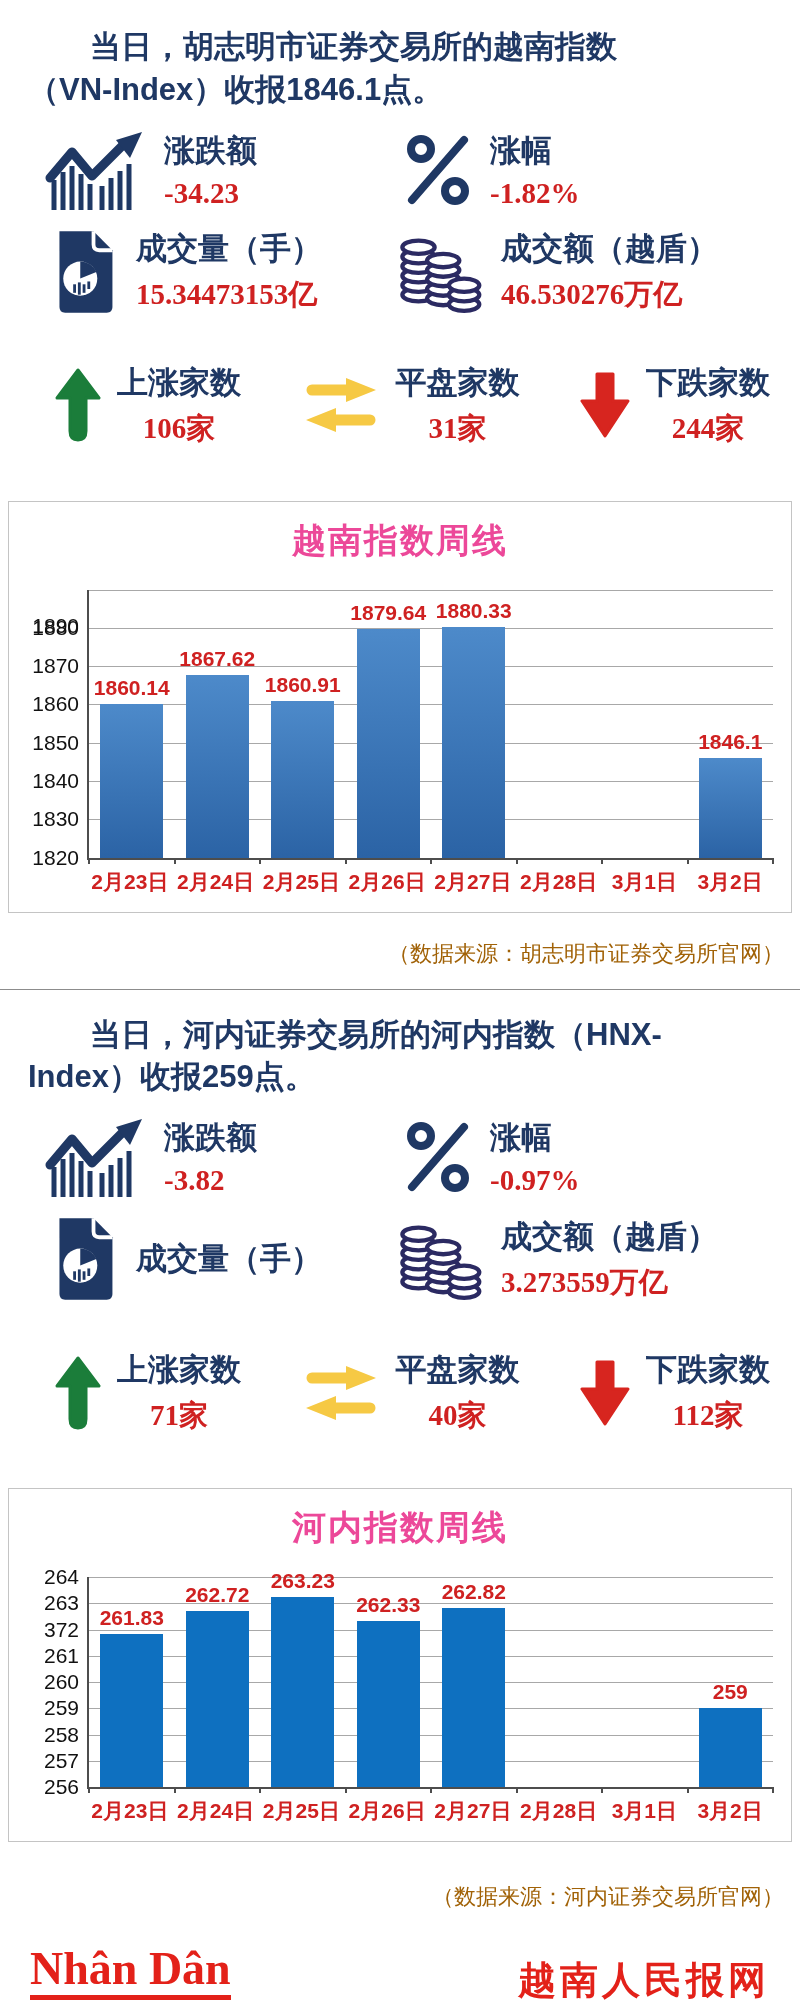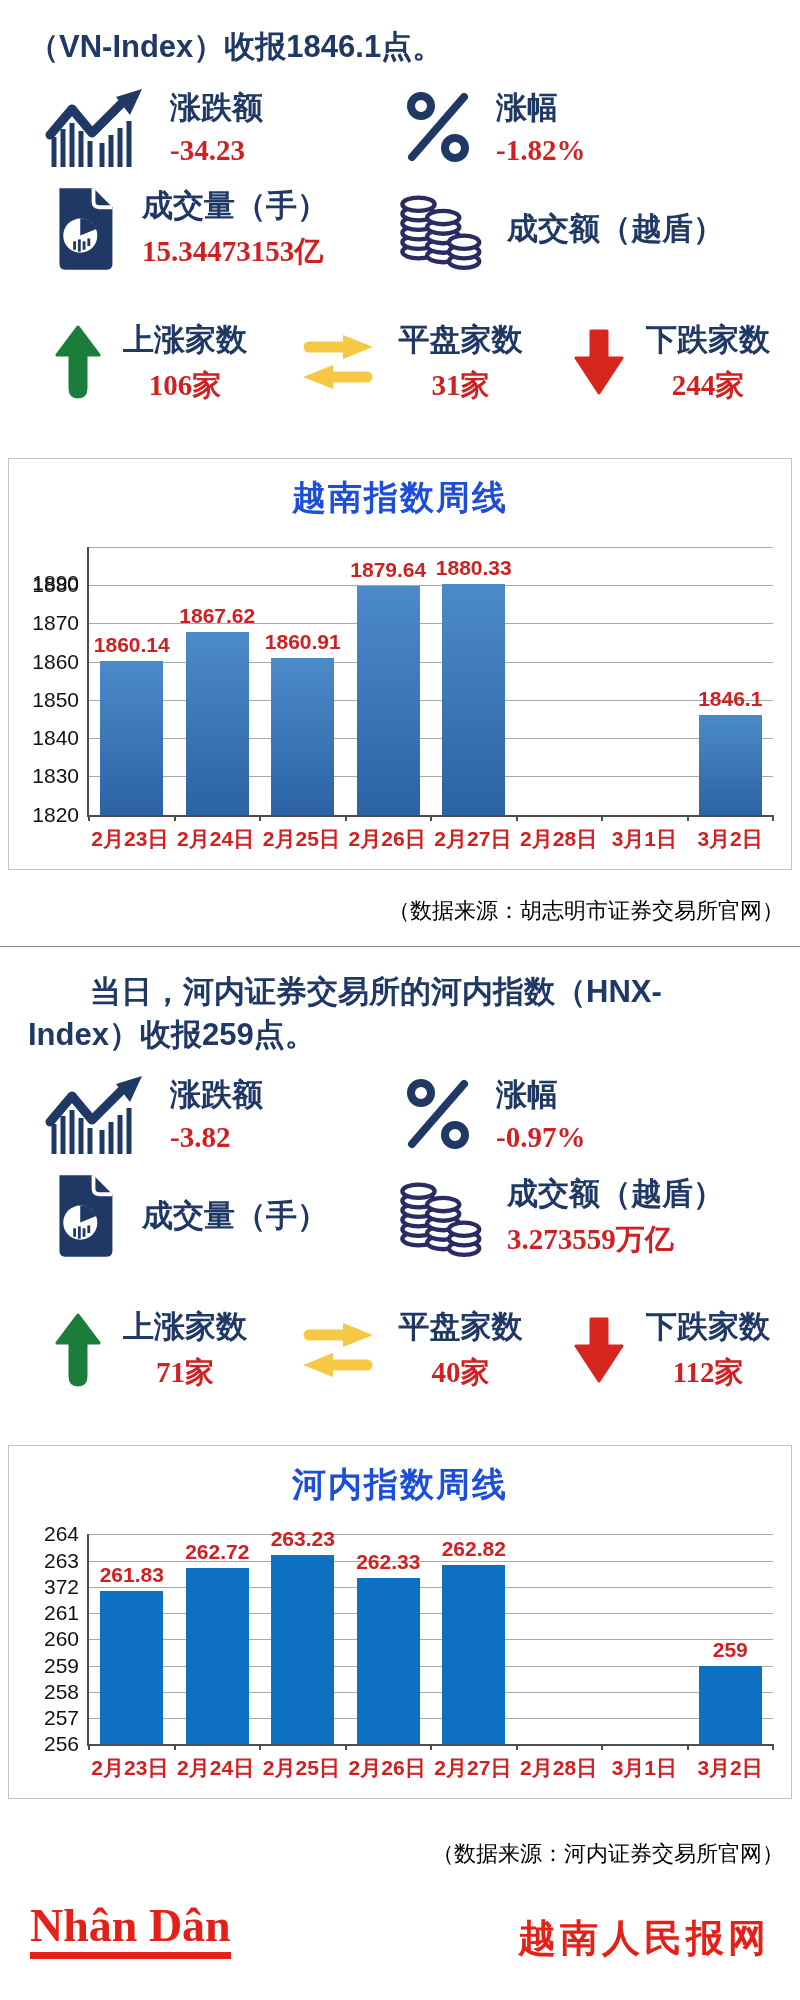--- a/index.html
+++ b/index.html
@@ -6,55 +6,56 @@
   body{width:800px;height:2000px;background:#fff;overflow:hidden;
        font-family:"Liberation Sans",sans-serif;}
   .headline{margin:26px 28px 0;color:#1f3864;font-weight:bold;font-size:31px;line-height:1.38;}
   .hl1{display:block;text-indent:2em;}
   .hl2{display:block;}
   .row{display:flex;align-items:center;}
   .r1{margin-top:16px;padding-left:44px;}
   .r1 .stat:first-child{width:358px;}
   .r2{margin-top:14px;padding-left:50px;}
   .r2 .stat:first-child{width:340px;}
-  .stat{display:flex;align-items:center;gap:22px;}
+  .stat{display:flex;align-items:center;gap:16px;}
   .stxt{display:flex;flex-direction:column;}
   .slabel{color:#1f3864;font-weight:bold;font-size:31px;white-space:nowrap;}
   .svalue{color:#cf2121;font-weight:bold;font-size:29px;margin-top:5px;white-space:nowrap;
           font-family:"Liberation Serif",serif;}
   .r3{margin-top:44px;padding:0 30px 0 55px;justify-content:space-between;}
   .r3 .stxt{align-items:center;}
   .chart-box{margin:52px 8px 0;border:1px solid #c4c4c4;background:#fff;}
-  .chart-title{text-align:center;margin-top:16px;font-size:34px;font-weight:bold;color:#1d4ed8;
+  .chart-title{text-align:center;margin-top:16px;font-size:34px;font-weight:bold;color:#ec4899;
                font-family:"Liberation Serif",serif;letter-spacing:2px;}
   .plot{position:relative;margin:26px 18px 0 78px;
         border-left:2px solid #4d4d4d;border-bottom:2px solid #4d4d4d;}
   .grid{position:absolute;left:0;right:0;height:1px;background:#a8a8a8;}
   .ytick{position:absolute;left:-76px;width:66px;text-align:right;font-size:21px;color:#111;
          height:22px;line-height:22px;}
   .bar{position:absolute;bottom:0;}
   .bar-label{position:absolute;text-align:center;color:#cf2121;font-weight:bold;font-size:21px;}
   .tickmark{position:absolute;top:100%;width:2px;height:6px;background:#4d4d4d;}
   .xlabels{display:flex;margin:8px 18px 0 78px;padding-bottom:16px;}
   .xlabels span{flex:1;text-align:center;color:#cf2121;font-weight:bold;font-size:21px;}
-  .source{text-align:right;margin:26px 16px 0 16px;font-size:22px;color:#000000;}
+  .source{text-align:right;margin:26px 16px 0 16px;font-size:22px;color:#a16207;}
   .sec2 .source{margin-top:40px;}
   .divider{border:none;border-top:1px solid #8c8c8c;margin:20px 0 0;}
   .sec2 .headline{margin-top:24px;}
   .footer{display:flex;justify-content:space-between;align-items:flex-end;margin:34px 30px 0;}
   .logo{font-family:"Liberation Serif",serif;font-size:46px;font-weight:bold;color:#e32119;
         border-bottom:7px solid #e32119;padding-bottom:3px;line-height:1;}
   .site{font-size:38px;font-weight:bold;color:#e32119;letter-spacing:4px;line-height:1.1;}
   svg{display:block;flex:none;}
 </style>
 </head>
 <body>
 
 <section class="sec sec1">
   <div class="headline">
+    <span class="hl1">当日，胡志明市证券交易所的越南指数</span>
     <span class="hl2">（VN-Index）收报1846.1点。</span>
   </div>
 
   <div class="row r1">
     <div class="stat">
       <svg width="104" height="84" viewBox="0 0 104 84">
         <g stroke="#1f3864" stroke-width="5">
           <line x1="10" y1="52" x2="10" y2="82"></line>
             <line x1="19" y1="44" x2="19" y2="82"></line>
           <line x1="28" y1="38" x2="28" y2="82"></line>
@@ -121,20 +122,21 @@
           <ellipse cx="56" cy="54" rx="17" ry="7"></ellipse>
             <ellipse cx="56" cy="44" rx="17" ry="7"></ellipse>
           <ellipse cx="56" cy="34" rx="17" ry="7"></ellipse>
           <ellipse cx="78" cy="80" rx="16" ry="7"></ellipse>
             <ellipse cx="78" cy="70" rx="16" ry="7"></ellipse>
           <ellipse cx="78" cy="60" rx="16" ry="7"></ellipse>
         </g>
       </svg>
       <div class="stxt">
         <div class="slabel">成交额（越盾）</div>
+        <div class="svalue">46.530276万亿</div>
       </div>
     </div>
   </div>
 
   <div class="row r3">
     <div class="stat">
       <svg width="46" height="74" viewBox="0 0 46 74">
         <path d="M23 2 L44 30 H31 V63 Q31 72 23 72 Q15 72 15 63 V30 H2 Z" fill="#1b7d3a" stroke="#1b7d3a" stroke-width="3" stroke-linejoin="round"></path>
       </svg>
       <div class="stxt">

